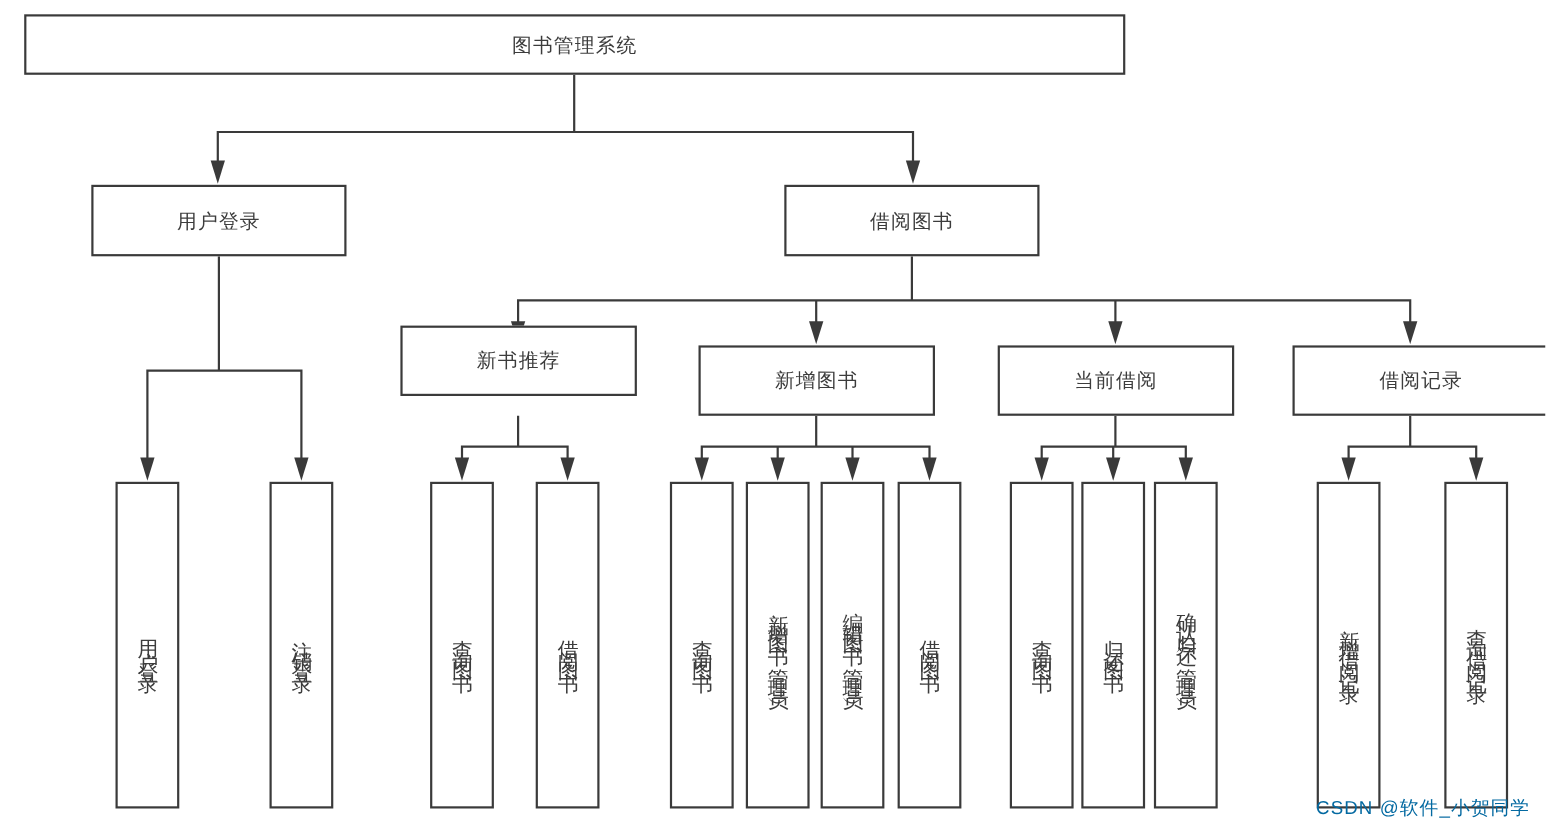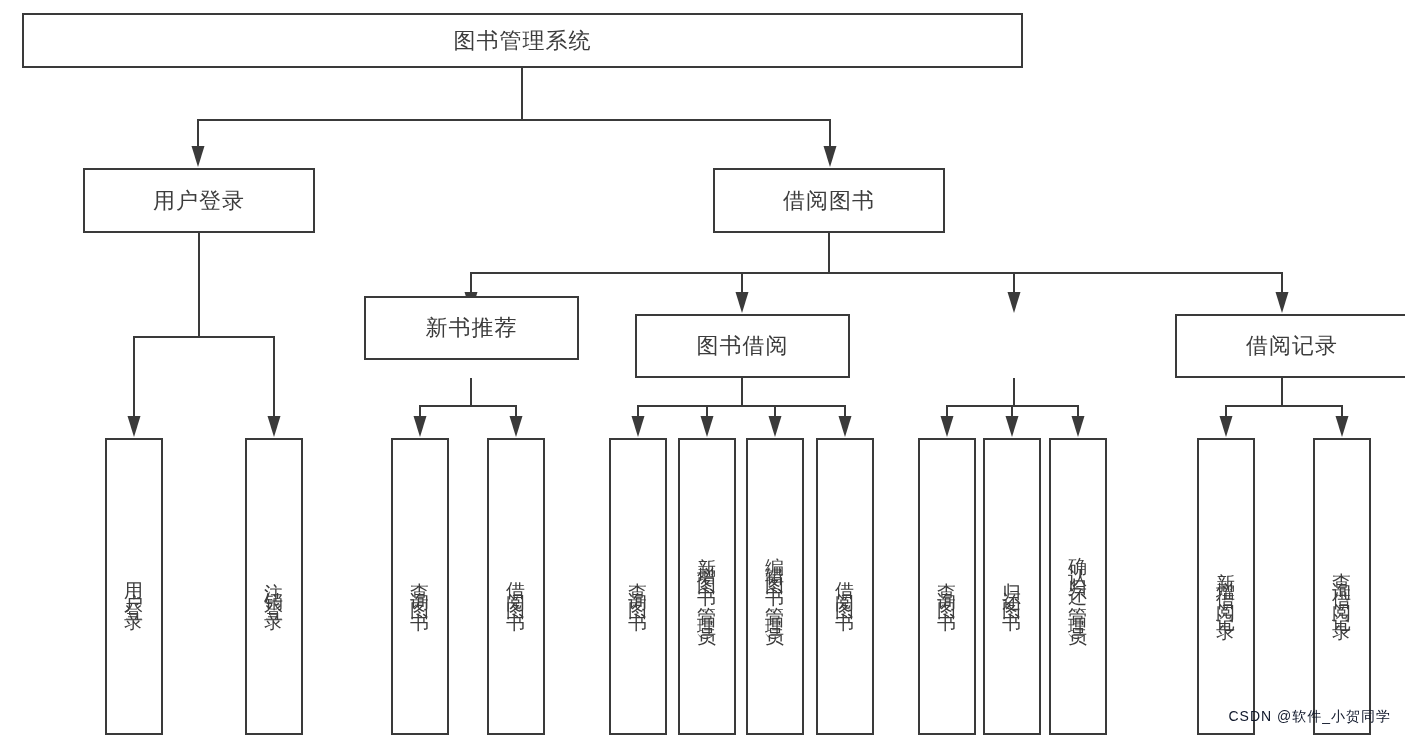--- a/index.html
+++ b/index.html
@@ -12,33 +12,33 @@
   }
   .wires{position:absolute;left:0;top:0;}
   .node{
     position:absolute;
     box-sizing:border-box;
     border:2px solid #3a3a3a;
     background:#ffffff;
     display:flex;align-items:center;justify-content:center;
     color:#3c3c3c;
   }
-  .h-node{font-size:22px;letter-spacing:1px;text-align:right;}
+  .h-node{font-size:18px;letter-spacing:1px;text-align:right;}
   .v-node{
     font-size:19px;
     writing-mode:vertical-rl;
     text-orientation:mixed;
     letter-spacing:10px;
     line-height:1;
   }
   .watermark{
     position:absolute;
-    top:708px;right:14px;
-    font-size:14px;
-    color:#0f172a;
+    top:723px;right:14px;
+    font-size:17px;
+    color:#0369a1;
     letter-spacing:1px;
     z-index:5;
     white-space:nowrap;
   }
 </style>
 </head>
 <body>
 
 <div id="canvas">
 
@@ -84,21 +84,22 @@
       <path d="M1335.5,416 L1348.5,416 L1342,437 Z"></path>
     </g>
   </svg>
 
   <div class="node h-node" style="left:22px;top:13px;width:1001px;height:55px">图书管理系统</div>
 
   <div class="node h-node" style="left:83px;top:168px;width:232px;height:65px">用户登录</div>
   <div class="node h-node" style="left:713px;top:168px;width:232px;height:65px">借阅图书</div>
 
   <div class="node h-node" style="left:364px;top:296px;width:215px;height:64px">新书推荐</div>
-  <div class="node h-node" style="left:635px;top:314px;width:215px;height:64px">图书借阅</div>
+  <div class="node h-node" style="left:635px;top:314px;width:215px;height:64px">新增图书</div>
+  <div class="node h-node" style="left:907px;top:314px;width:215px;height:64px">当前借阅</div>
   <div class="node h-node" style="left:1175px;top:314px;width:234px;height:64px">借阅记录</div>
 
   <div class="node v-node" style="left:105px;top:438px;width:58px;height:297px">用户登录</div>
   <div class="node v-node" style="left:245px;top:438px;width:58px;height:297px">注销登录</div>
 
   <div class="node v-node" style="left:391px;top:438px;width:58px;height:297px">查询图书</div>
   <div class="node v-node" style="left:487px;top:438px;width:58px;height:297px">借阅图书</div>
 
   <div class="node v-node" style="left:609px;top:438px;width:58px;height:297px">查询图书</div>
   <div class="node v-node" style="left:678px;top:438px;width:58px;height:297px">新增图书（管理员）</div>

